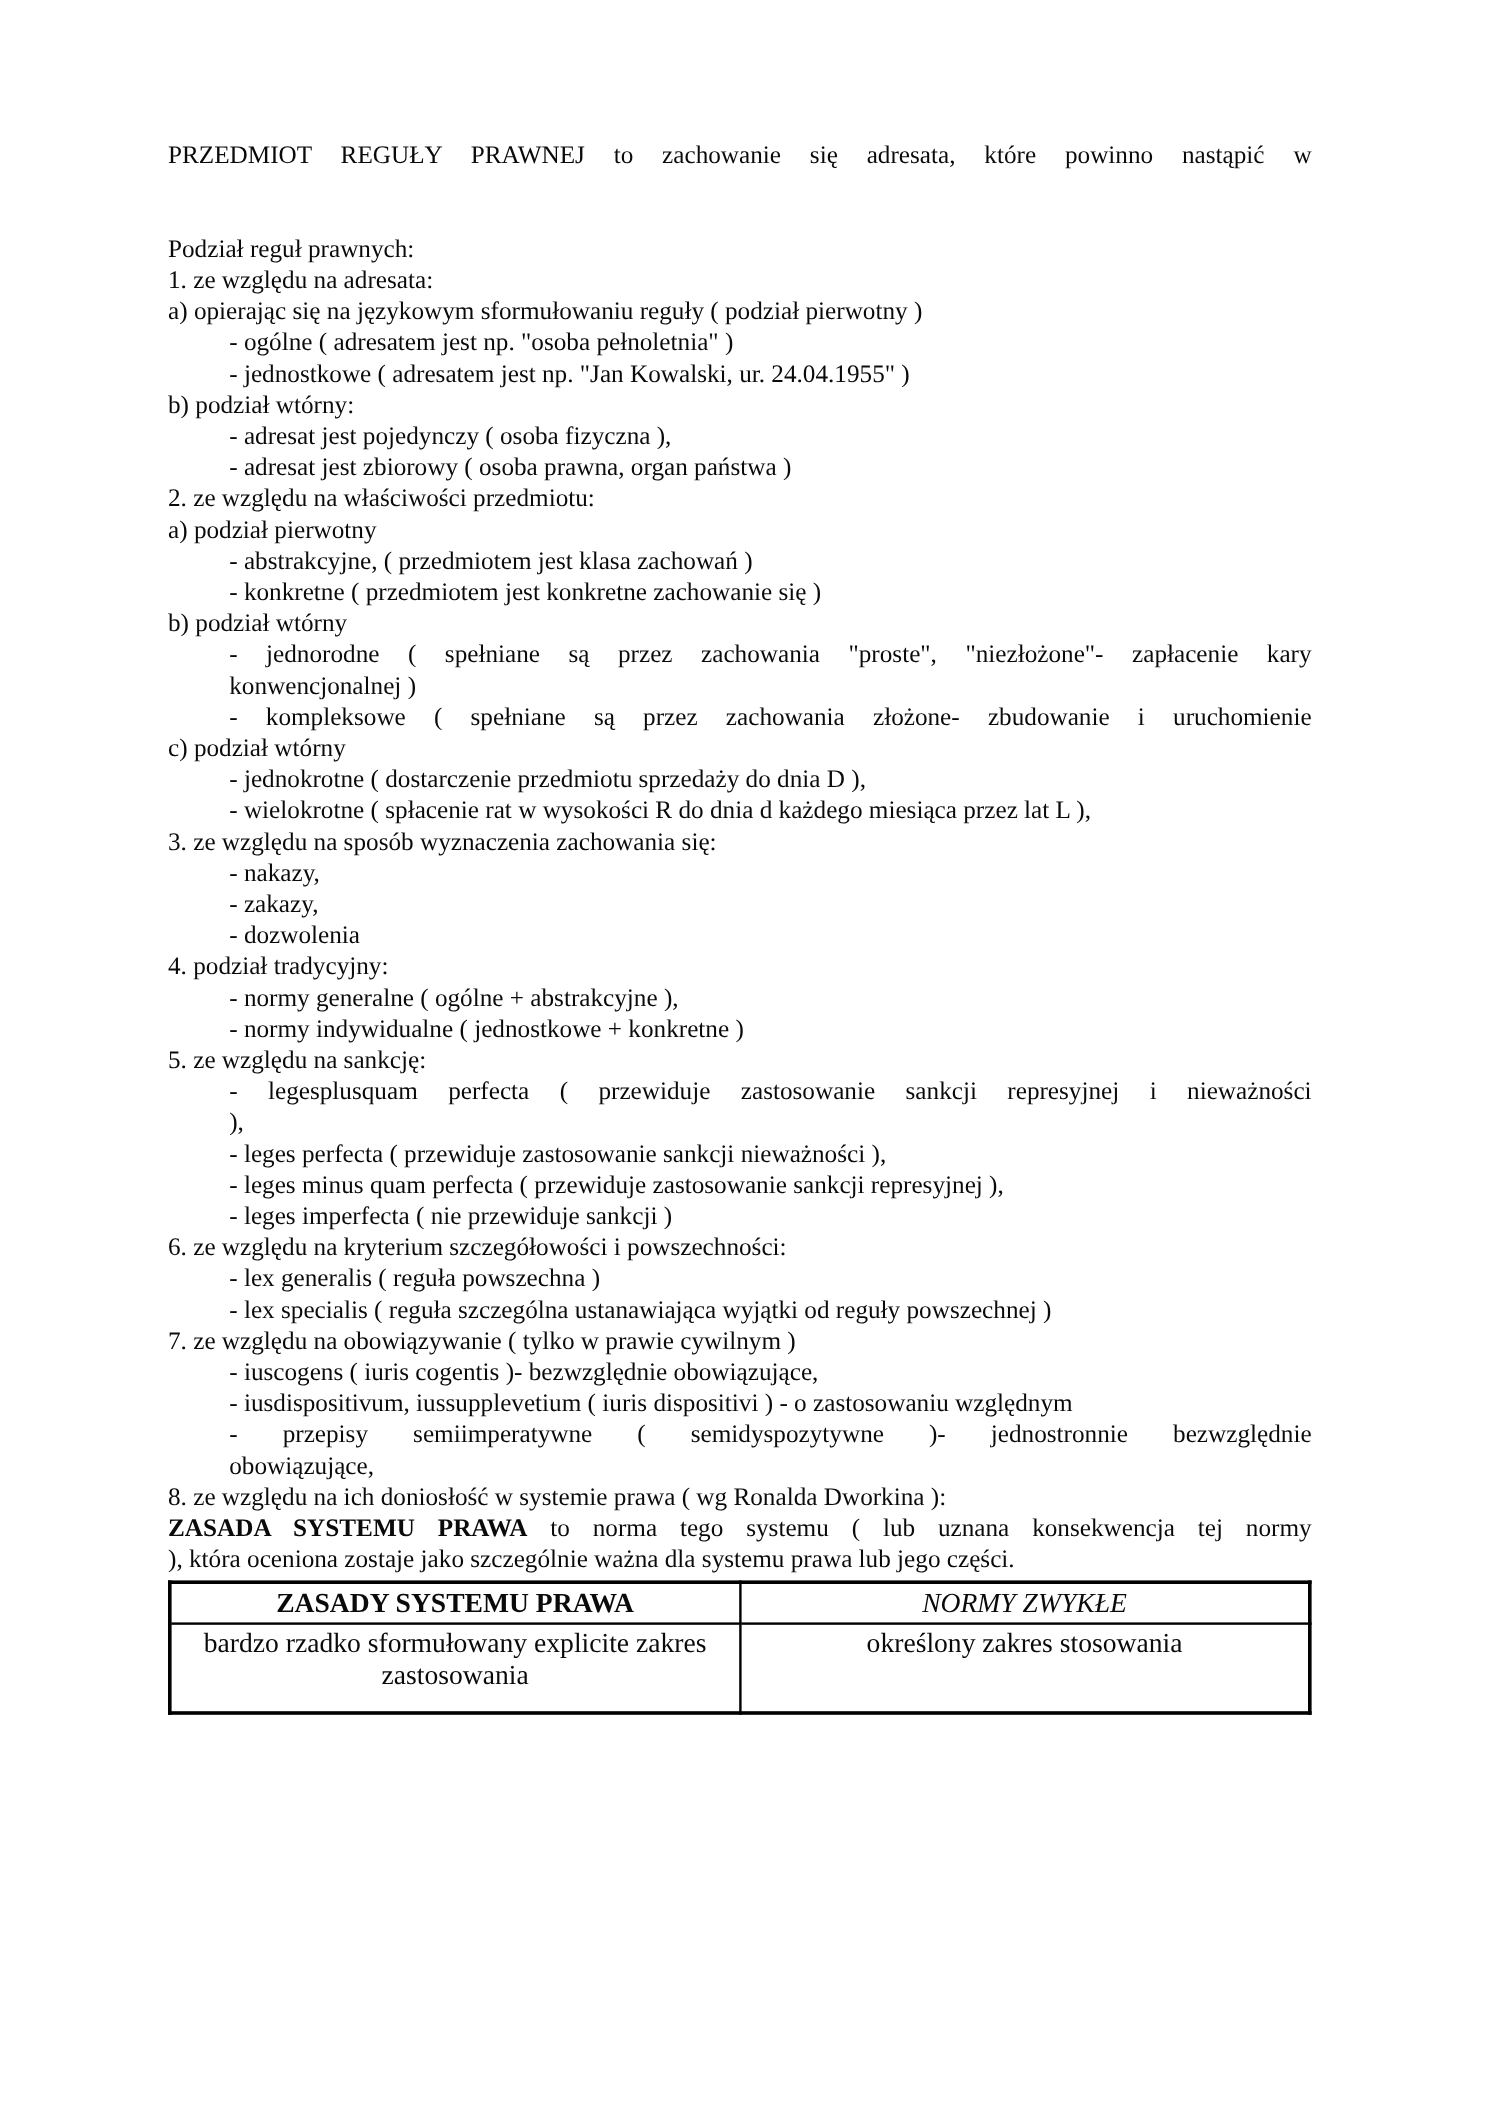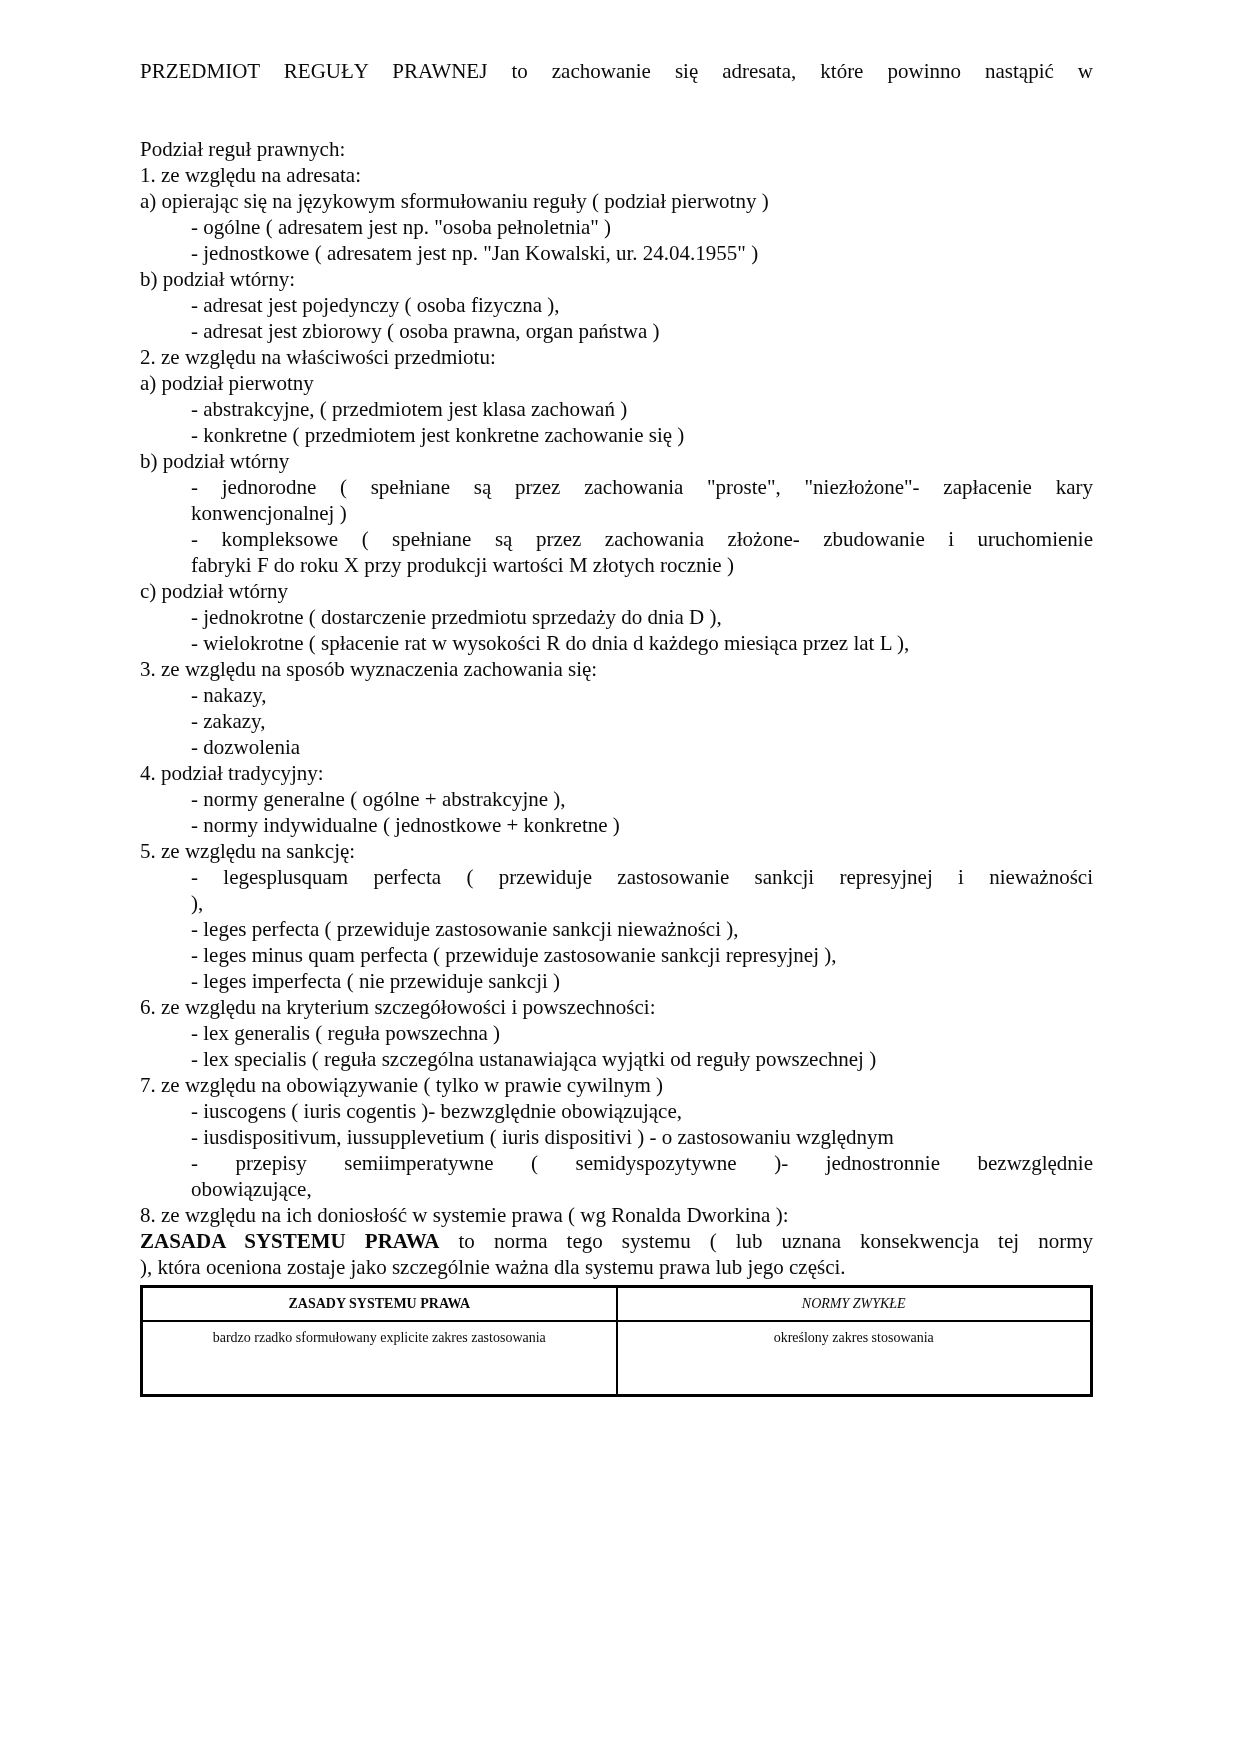--- a/index.html
+++ b/index.html
@@ -9,21 +9,21 @@
     background: #ffffff;
     color: #0a0a0a;
     font-family: "Liberation Serif", "DejaVu Serif", serif;
     font-size: 21px;
     overflow: hidden;
   }
   .page {
     box-sizing: border-box;
     width: 1240px;
     height: 1754px;
-    padding: 58px 147px 0 140px;
+    padding: 116px 147px 0 140px;
   }
   .doc-lines { width: 100%; }
   .line {
     line-height: 26px;
     min-height: 26px;
     white-space: nowrap;
   }
   .line.ind { margin-left: 51px; }
   .line.j {
     white-space: normal;
@@ -36,21 +36,21 @@
   table.rules-table {
     width: 100%;
     border-collapse: collapse;
     table-layout: fixed;
     margin-top: 5px;
     border: 3px solid #000;
   }
   table.rules-table th, table.rules-table td {
     border: 2px solid #000;
     text-align: center;
-    font-size: 14px;
+    font-size: 23px;
     line-height: 26px;
     padding: 3px 14px;
   }
   table.rules-table th.col-zasady { font-weight: bold; }
   table.rules-table th.col-normy { font-weight: normal; font-style: italic; }
   table.rules-table td { vertical-align: top; height: 66px; }
 </style>
 </head>
 <body>
 
@@ -69,21 +69,20 @@
       <div class="line ind">- adresat jest pojedynczy ( osoba fizyczna ),</div>
       <div class="line ind">- adresat jest zbiorowy ( osoba prawna, organ państwa )</div>
       <div class="line">2. ze względu na właściwości przedmiotu:</div>
       <div class="line">a) podział pierwotny</div>
       <div class="line ind">- abstrakcyjne, ( przedmiotem jest klasa zachowań )</div>
       <div class="line ind">- konkretne ( przedmiotem jest konkretne zachowanie się )</div>
       <div class="line">b) podział wtórny</div>
       <div class="line ind j">- jednorodne ( spełniane są przez zachowania "proste", "niezłożone"- zapłacenie kary</div>
       <div class="line ind">konwencjonalnej )</div>
       <div class="line ind j">- kompleksowe ( spełniane są przez zachowania złożone- zbudowanie i uruchomienie</div>
-      <div class="line ind">fabryki F do roku X przy produkcji wartości M złotych rocznie )</div>
       <div class="line">c) podział wtórny</div>
       <div class="line ind">- jednokrotne ( dostarczenie przedmiotu sprzedaży do dnia D ),</div>
       <div class="line ind">- wielokrotne ( spłacenie rat w wysokości R do dnia d każdego miesiąca przez lat L ),</div>
       <div class="line">3. ze względu na sposób wyznaczenia zachowania się:</div>
       <div class="line ind">- nakazy,</div>
       <div class="line ind">- zakazy,</div>
       <div class="line ind">- dozwolenia</div>
       <div class="line">4. podział tradycyjny:</div>
       <div class="line ind">- normy generalne ( ogólne + abstrakcyjne ),</div>
       <div class="line ind">- normy indywidualne ( jednostkowe + konkretne )</div>

